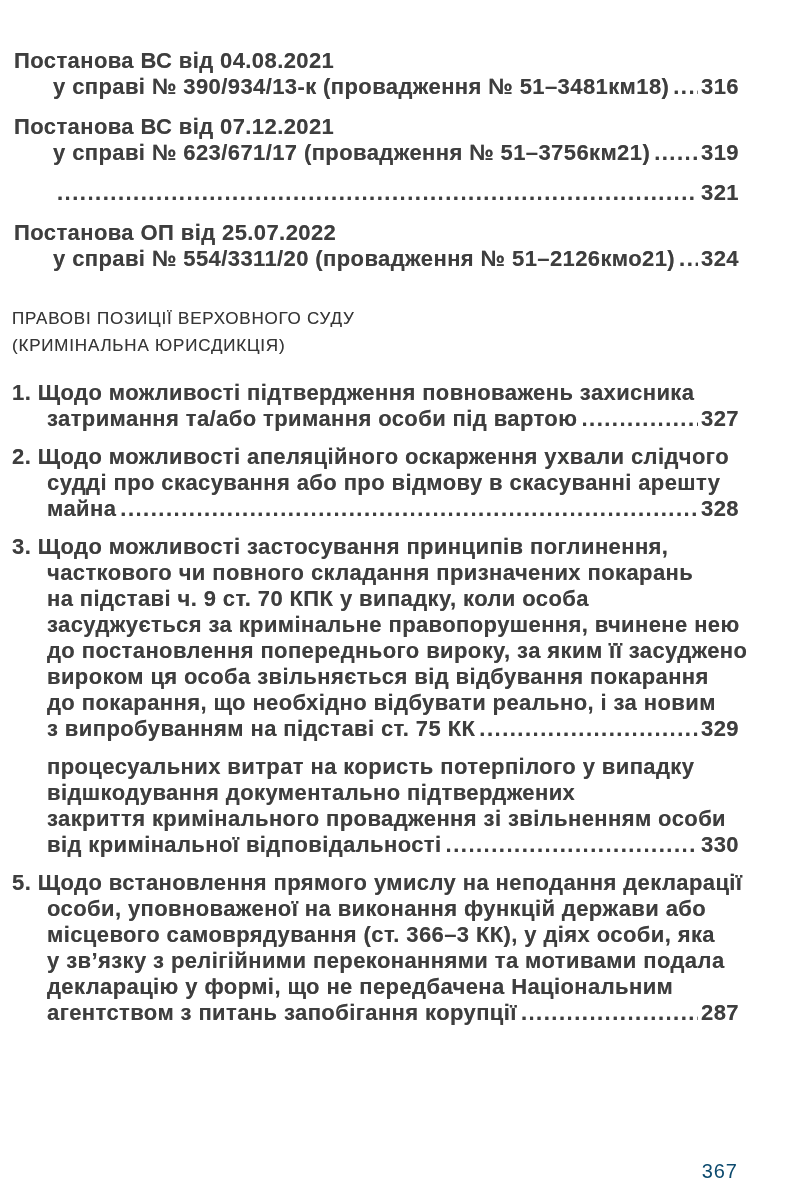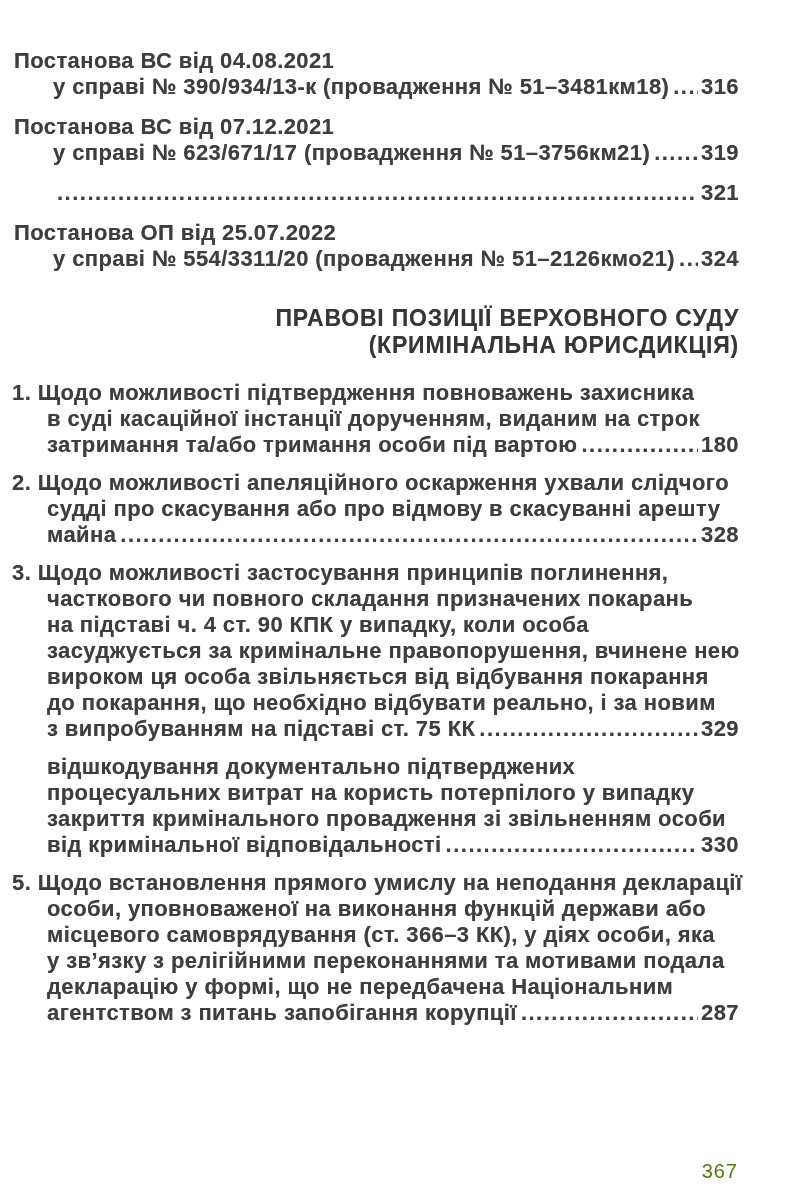--- a/index.html
+++ b/index.html
@@ -32,41 +32,41 @@
     flex: 1 1 auto;
     overflow: hidden;
     white-space: nowrap;
     letter-spacing: 1.5px;
     margin: 0 3px 0 4px;
   }
   .pg { flex: 0 0 auto; }
   
   .heading {
     margin: 33px 0 21px 0;
-    text-align: right;
-    font-size: 23px;
+    text-align: left;
+    font-size: 17px;
     line-height: 27px;
     letter-spacing: 0.8px;
     color: #363636;
-    font-weight: bold;
+    font-weight: normal;
   }
   
   .item { margin-bottom: 12px; line-height: 26px; }
   .item-first { white-space: nowrap; }
   .item-cont { padding-left: 35px; white-space: nowrap; }
   .item-last { padding-left: 35px; }
   
   .pageno {
     position: absolute;
     right: 46px;
     top: 1160px;
     font-size: 20px;
     font-weight: normal;
     letter-spacing: 1px;
-    color: #4d7c0f;
+    color: #0c4a6e;
     text-shadow: none;
   }
 </style>
 </head>
 <body>
 
 <div class="page">
 
   <section id="top-entries">
       <div class="entry">
@@ -102,52 +102,52 @@
     </section>
 
   <h1 class="heading">
     <span>ПРАВОВІ ПОЗИЦІЇ ВЕРХОВНОГО СУДУ</span><br>
     <span>(КРИМІНАЛЬНА ЮРИСДИКЦІЯ)</span>
   </h1>
 
   <section id="items">
       <div class="item">
         <div class="item-first"><span class="num">1.</span> <span>Щодо можливості підтвердження повноважень захисника</span></div>
-        <div class="item-cont">в суді касаційної інстанції дорученням, виданим на строк</div>
         <div class="leader-row item-last">
           <span class="lead-text">затримання та/або тримання особи під вартою</span>
           <span class="dots">........................................................................................................................................................................................................</span>
-          <span class="pg">180</span>
+          <span class="pg">327</span>
         </div>
       </div>
       <div class="item">
         <div class="item-first"><span class="num">2.</span> <span>Щодо можливості апеляційного оскарження ухвали слідчого</span></div>
         <div class="item-cont">судді про скасування або про відмову в скасуванні арешту</div>
         <div class="leader-row item-last">
           <span class="lead-text">майна</span>
           <span class="dots">........................................................................................................................................................................................................</span>
           <span class="pg">328</span>
         </div>
       </div>
       <div class="item">
         <div class="item-first"><span class="num">3.</span> <span>Щодо можливості застосування принципів поглинення,</span></div>
         <div class="item-cont">часткового чи повного складання призначених покарань</div>
-        <div class="item-cont">на підставі ч. 4 ст. 90 КПК у випадку, коли особа</div>
+        <div class="item-cont">на підставі ч. 9 ст. 70 КПК у випадку, коли особа</div>
         <div class="item-cont">засуджується за кримінальне правопорушення, вчинене нею</div>
+        <div class="item-cont">до постановлення попереднього вироку, за яким її засуджено</div>
         <div class="item-cont">вироком ця особа звільняється від відбування покарання</div>
         <div class="item-cont">до покарання, що необхідно відбувати реально, і за новим</div>
         <div class="leader-row item-last">
           <span class="lead-text">з випробуванням на підставі ст. 75 КК</span>
           <span class="dots">........................................................................................................................................................................................................</span>
           <span class="pg">329</span>
         </div>
       </div>
       <div class="item">
+        <div class="item-cont">процесуальних витрат на користь потерпілого у випадку</div>
         <div class="item-cont">відшкодування документально підтверджених</div>
-        <div class="item-cont">процесуальних витрат на користь потерпілого у випадку</div>
         <div class="item-cont">закриття кримінального провадження зі звільненням особи</div>
         <div class="leader-row item-last">
           <span class="lead-text">від кримінальної відповідальності</span>
           <span class="dots">........................................................................................................................................................................................................</span>
           <span class="pg">330</span>
         </div>
       </div>
       <div class="item">
         <div class="item-first"><span class="num">5.</span> <span>Щодо встановлення прямого умислу на неподання декларації</span></div>
         <div class="item-cont">особи, уповноваженої на виконання функцій держави або</div>

